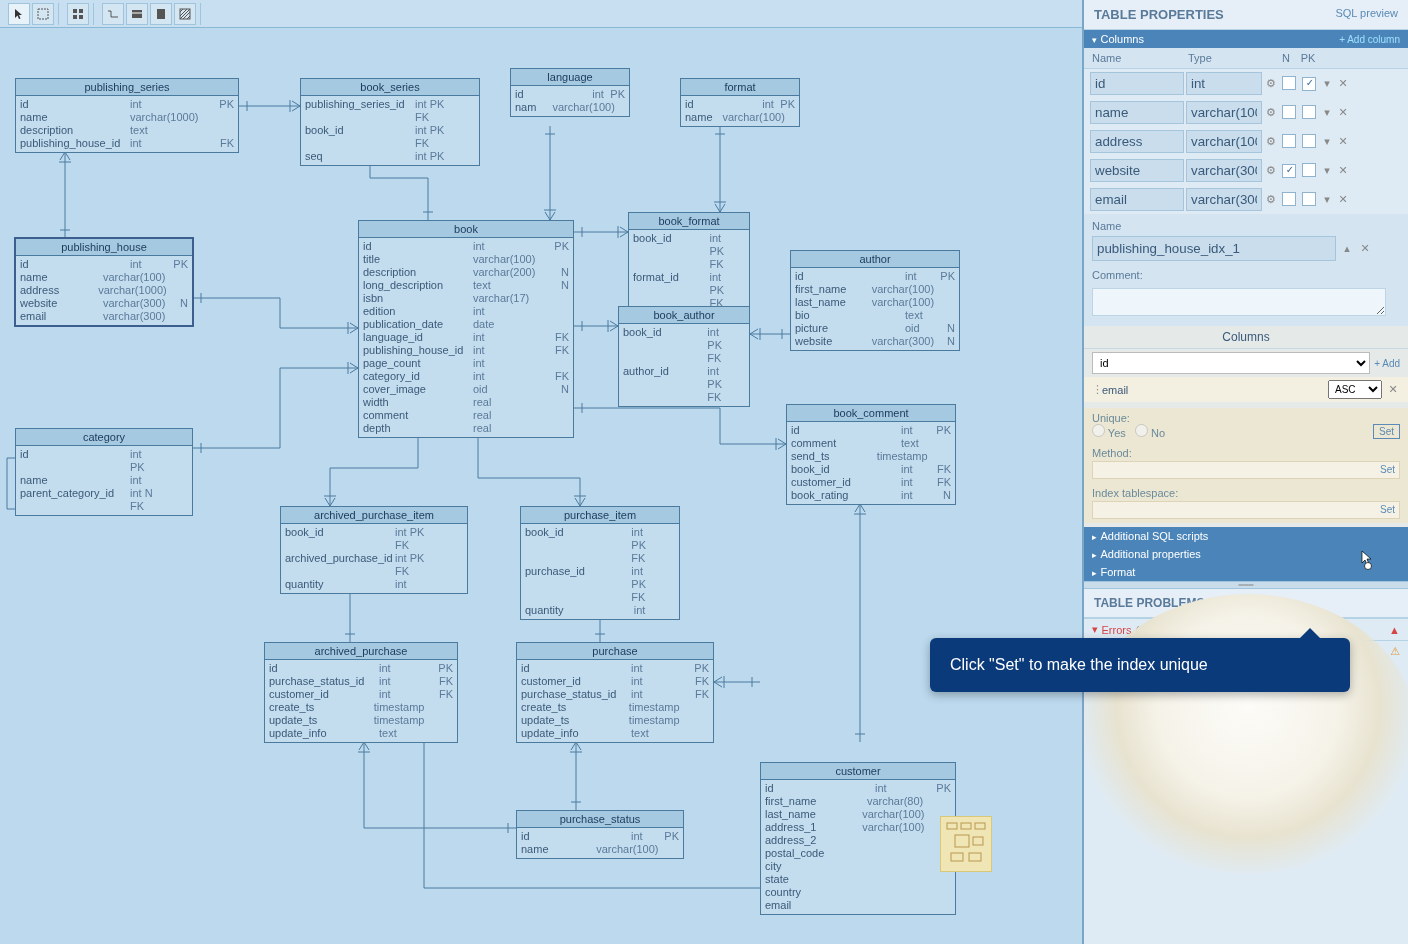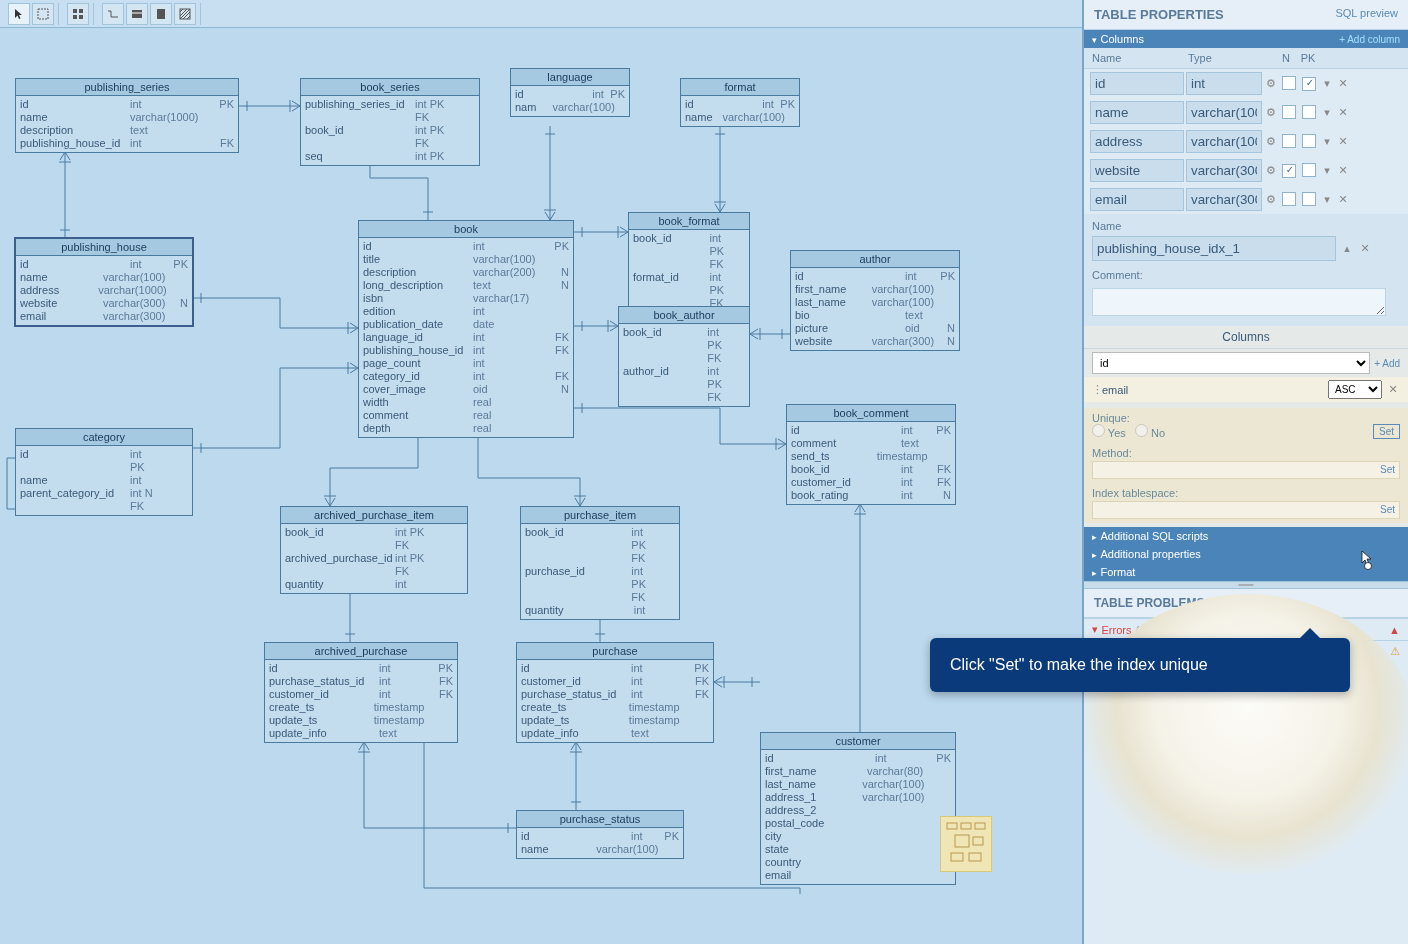--- a/index.html
+++ b/index.html
@@ -594,21 +594,21 @@
           <span class="erd-col-type">timestamp</span>
           <span class="erd-col-flag"></span>
         </div>
         <div class="erd-row">
           <span class="erd-col-name">update_info</span>
           <span class="erd-col-type">text</span>
           <span class="erd-col-flag"></span>
         </div>
       </div>
     </div>
-    <div class="erd-table" style="left: 760px; top: 704px; width: 196px;">
+    <div class="erd-table" style="left: 760px; top: 734px; width: 196px;">
       <div class="erd-title">customer</div>
       <div class="erd-body">
         <div class="erd-row">
           <span class="erd-col-name">id</span>
           <span class="erd-col-type">int</span>
           <span class="erd-col-flag">PK</span>
         </div>
         <div class="erd-row">
           <span class="erd-col-name">first_name</span>
           <span class="erd-col-type">varchar(80)</span>

